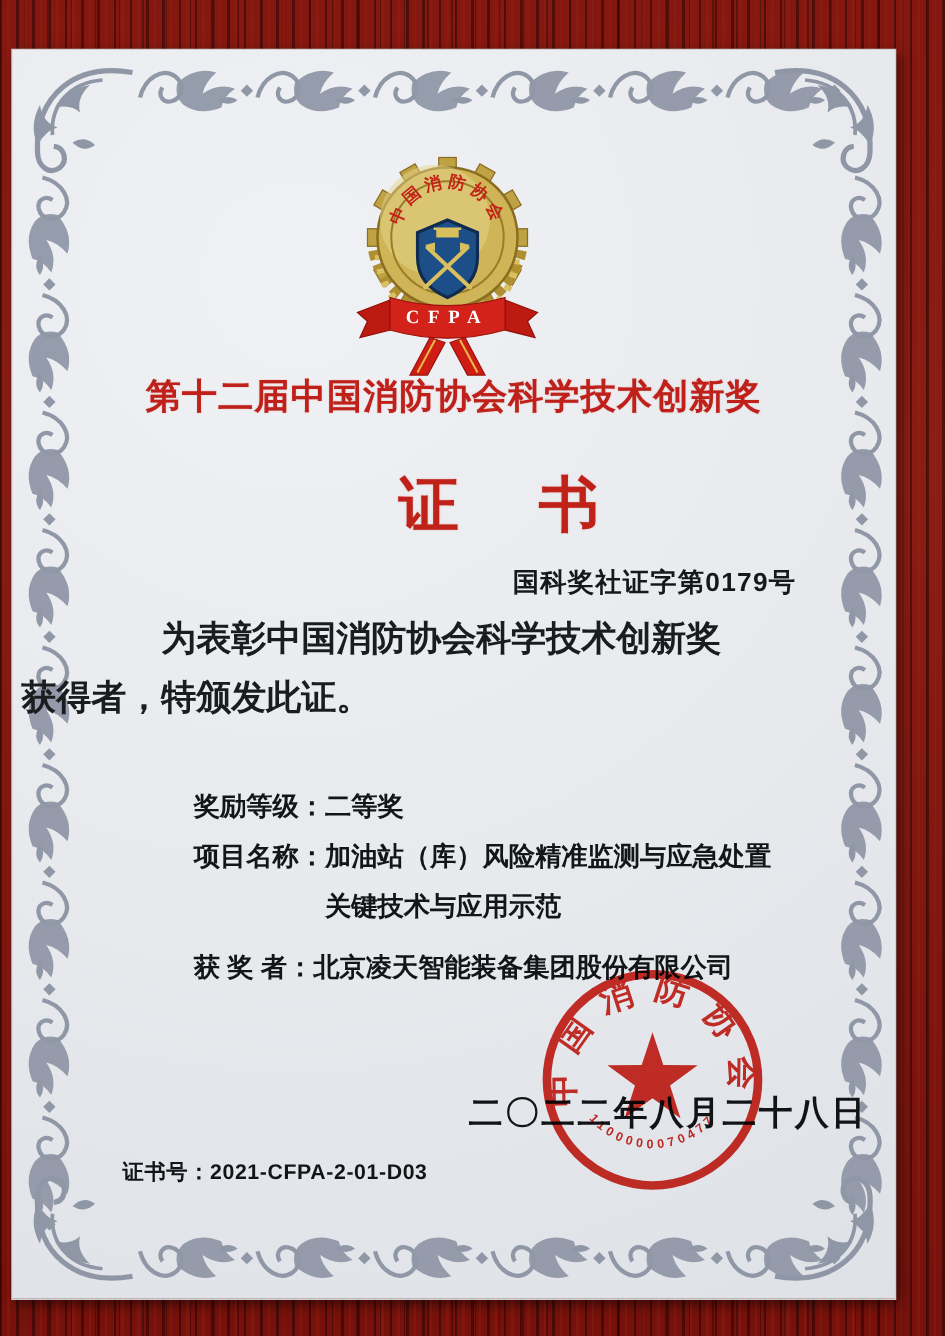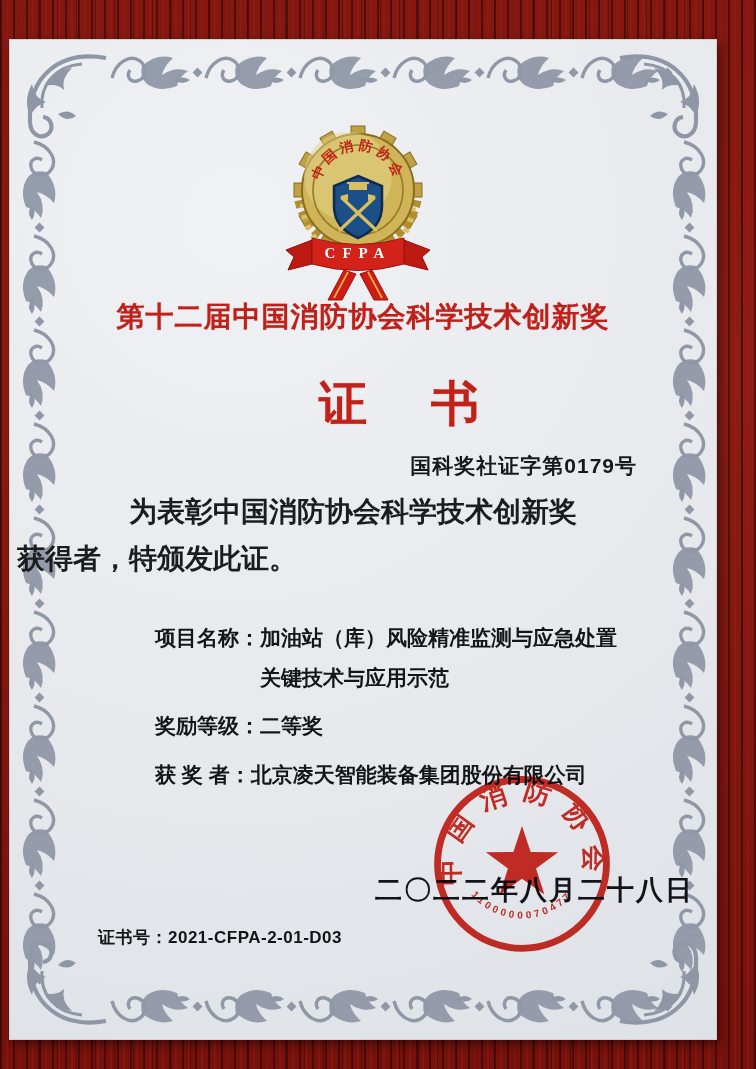--- a/index.html
+++ b/index.html
@@ -187,30 +187,30 @@
 
     <div class="award-title">第十二届中国消防协会科学技术创新奖</div>
     <div class="doc-title">证　书</div>
     <div class="issue-no">国科奖社证字第0179号</div>
 
     <div class="body-par"><span>为表彰中国消防协会科学技术创新奖</span><br>
       <span style="margin-left:-2em;">获得者，特颁发此证。</span>
     </div>
 
     <div class="fields">
+      <div class="field-row row-grade">
+        <span class="field-label">奖励等级：</span>
+        <span class="field-value">二等奖</span>
+      </div>
       <div class="field-row row-project">
         <span class="field-label">项目名称：</span>
         <span class="field-value">
           <span>加油站（库）风险精准监测与应急处置</span><br>
           <span>关键技术与应用示范</span>
         </span>
-      </div>
-      <div class="field-row row-grade">
-        <span class="field-label">奖励等级：</span>
-        <span class="field-value">二等奖</span>
       </div>
       <div class="field-row row-winner">
         <span class="field-label">获 奖 者：</span>
         <span class="field-value">北京凌天智能装备集团股份有限公司</span>
       </div>
     </div>
 
     <div class="date-line">二〇二二年八月二十八日</div>
 
     <svg class="seal" viewBox="0 0 180 180">

